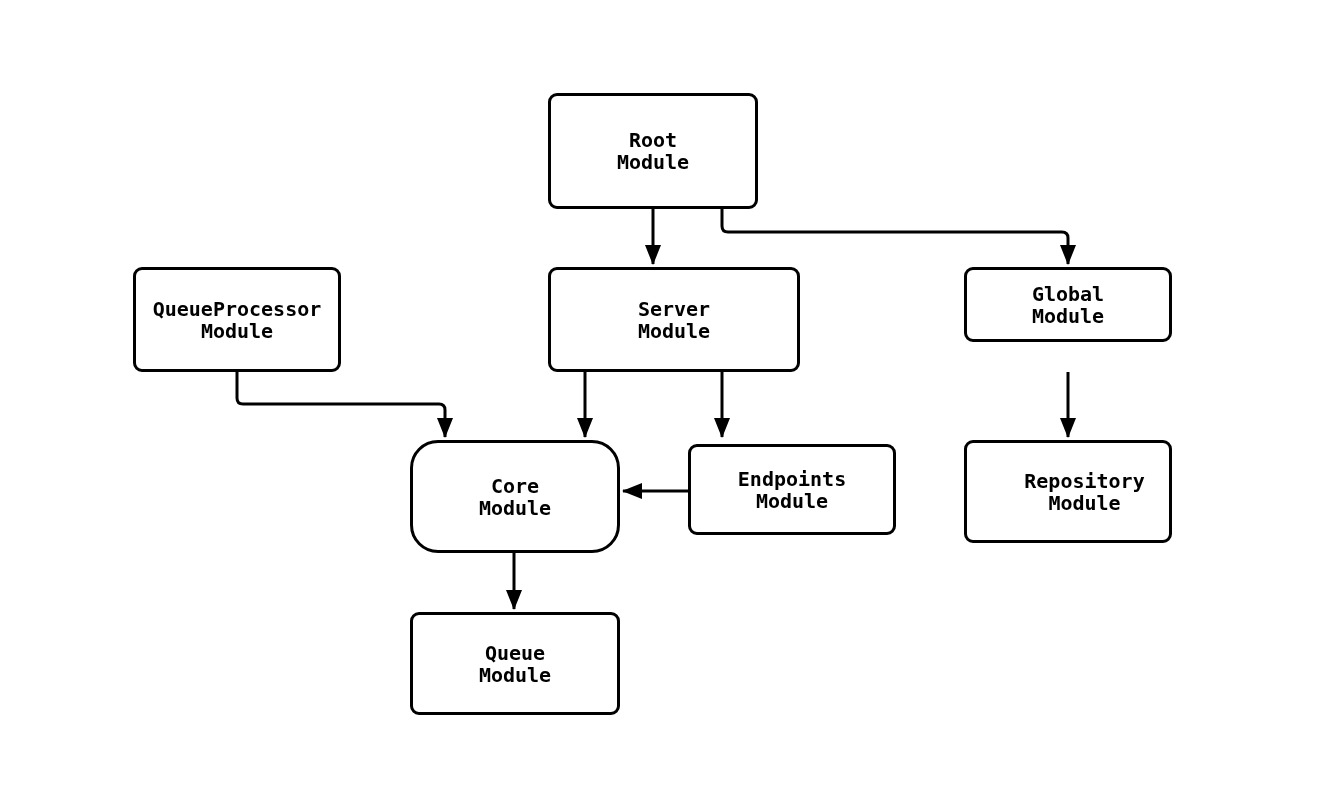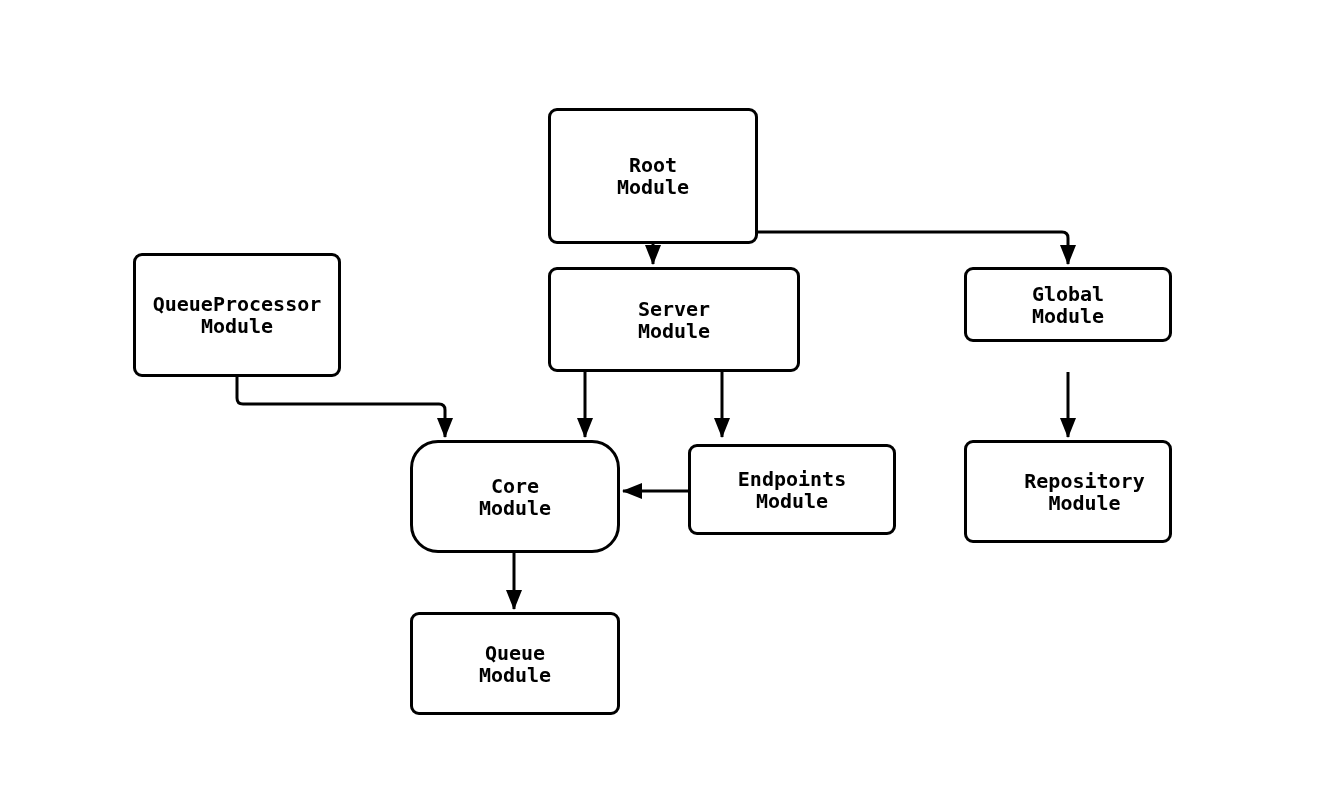--- a/index.html
+++ b/index.html
@@ -60,26 +60,26 @@
       <path d="M722,198 L722,226 Q722,232 728,232 L1062,232 Q1068,232 1068,238 L1068,264" marker-end="url(#arrow)"></path>
       <path d="M237,372 L237,398 Q237,404 243,404 L439,404 Q445,404 445,410 L445,437" marker-end="url(#arrow)"></path>
       <path d="M585,372 L585,437" marker-end="url(#arrow)"></path>
       <path d="M722,372 L722,437" marker-end="url(#arrow)"></path>
       <path d="M1068,372 L1068,437" marker-end="url(#arrow)"></path>
       <path d="M688,491 L623,491" marker-end="url(#arrow)"></path>
       <path d="M514,543 L514,609" marker-end="url(#arrow)"></path>
     </g>
   </svg>
 
-  <div class="node" style="left:548px; top:108px; width:210px; height:136px;">
+  <div class="node" style="left:548px; top:93px; width:210px; height:116px;">
     <span>Root</span>
     <span>Module</span>
   </div>
 
-  <div class="node" style="left:133px; top:253px; width:208px; height:124px;">
+  <div class="node" style="left:133px; top:267px; width:208px; height:105px;">
     <span>QueueProcessor</span>
     <span>Module</span>
   </div>
 
   <div class="node" style="left:548px; top:267px; width:252px; height:105px;text-align:right;">
     <span>Server</span>
     <span>Module</span>
   </div>
 
   <div class="node" style="left:964px; top:267px; width:208px; height:75px;">

